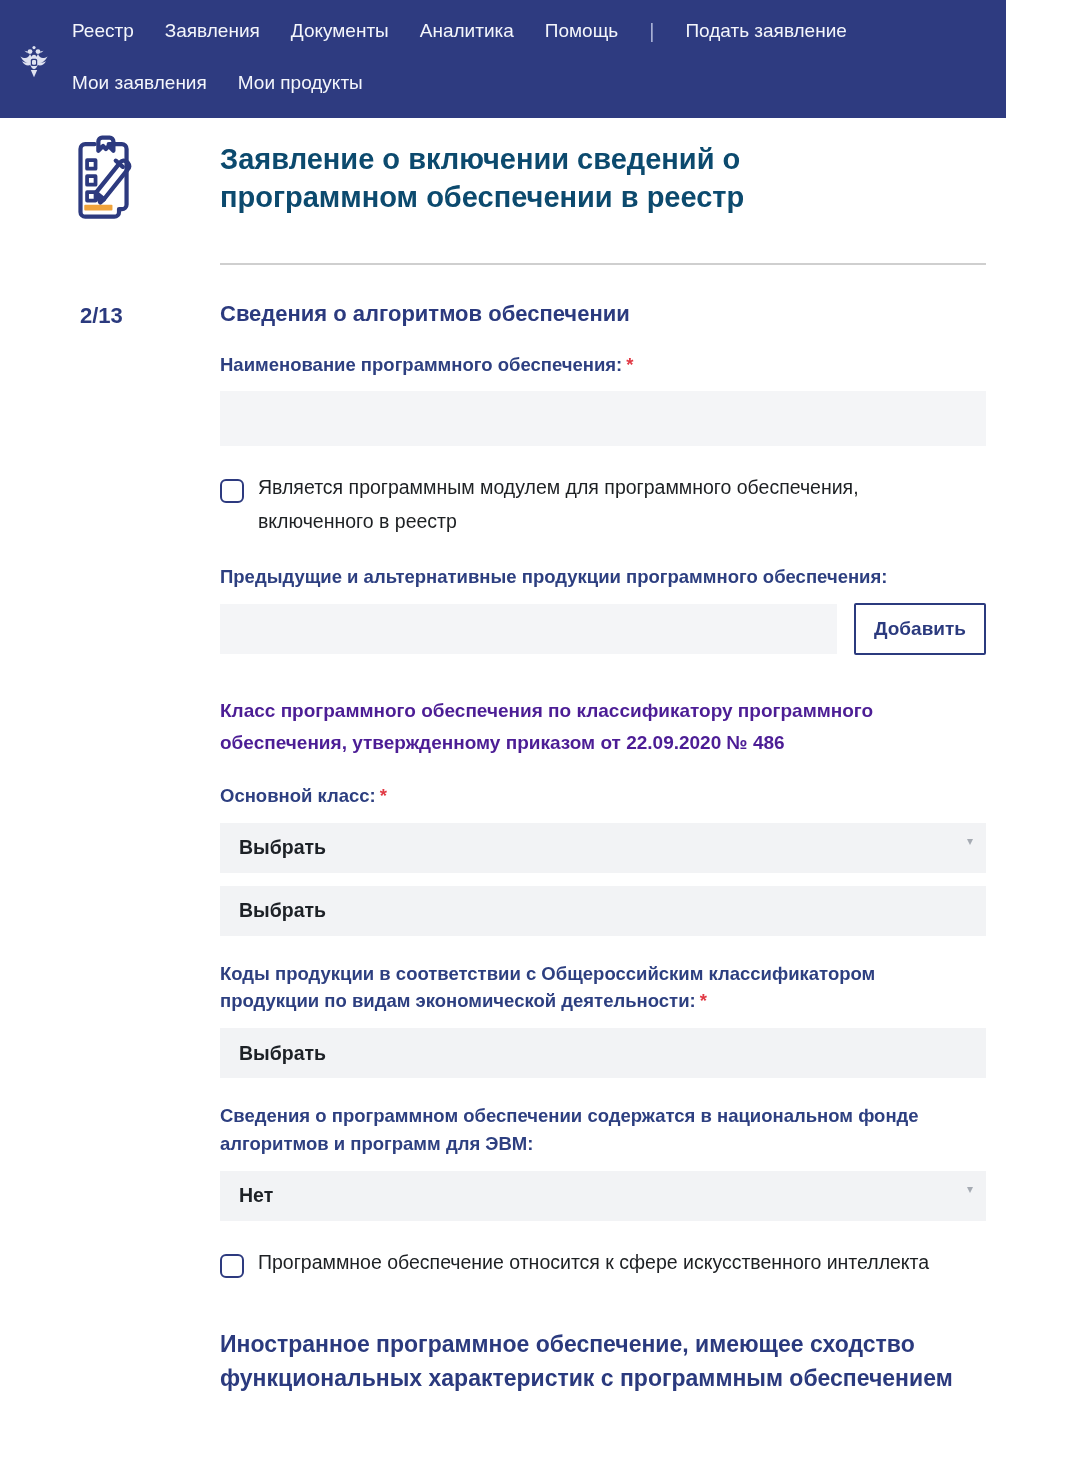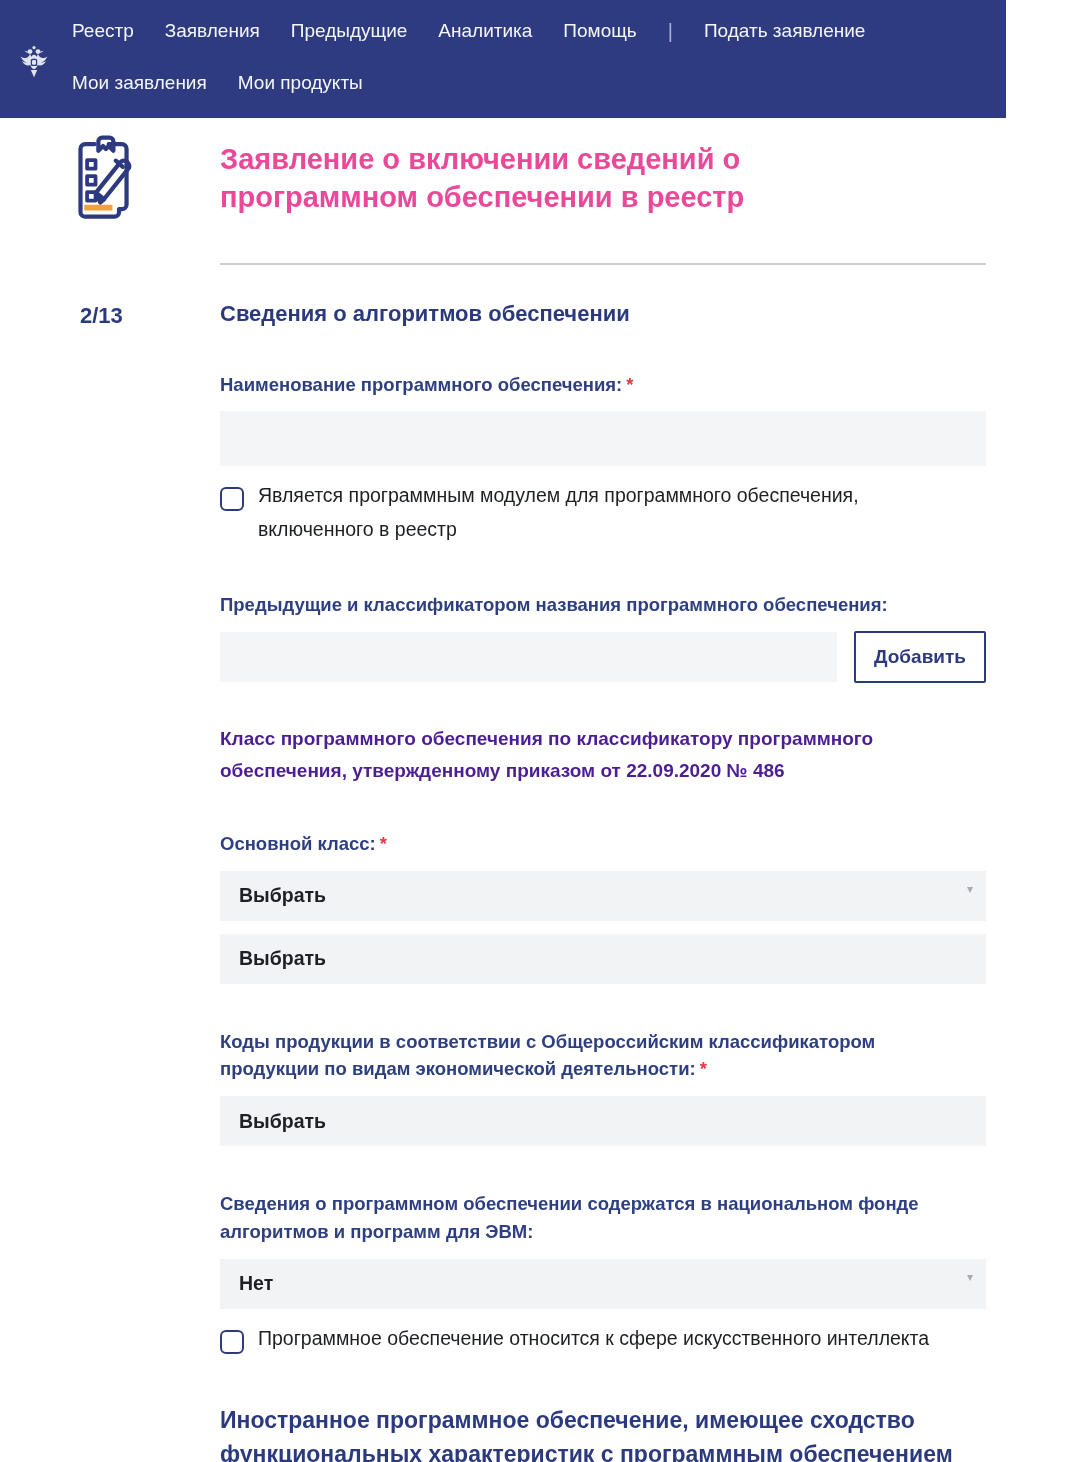--- a/index.html
+++ b/index.html
@@ -44,48 +44,48 @@
   .icon-cell { padding: 13px 0 0 57px; }
   .doc-icon { width: 94px; height: 96px; display: block; }
   .step-cell {
     padding: 38px 0 0 80px;
     font-size: 22px; font-weight: 800; color: #2b3a7e;
   }
 
   .page-title {
     padding-top: 22px;
     font-size: 29px; line-height: 1.32; font-weight: 800;
-    color: #ec4899; max-width: 600px;
+    color: #0c4a6e; max-width: 600px;
   }
   .title-divider {
     margin-top: 46px; height: 2px; background: #cfcfcf; width: 100%;
   }
 
   .section-heading {
     margin-top: 36px;
     font-size: 22px; font-weight: 800; color: #2b3a7e;
   }
 
   .field-label {
-    margin-top: 44px;
+    margin-top: 24px;
     font-size: 18.5px; font-weight: 700; color: #2d3f80;
     line-height: 1.5; max-width: 745px;
   }
   .req { color: #e13a45; margin-left: 4px; font-weight: 700; }
 
   .big-input {
     margin-top: 13px; width: 100%; height: 55px;
     background: #f4f5f7; border: none; resize: none;
     font-family: "Liberation Sans", sans-serif;
     font-size: 19px; padding: 14px 18px; color: #1e2126;
     display: block; outline: none;
   }
 
   .checkbox-row {
-    margin-top: 12px; display: flex; align-items: flex-start; gap: 14px;
+    margin-top: 24px; display: flex; align-items: flex-start; gap: 14px;
   }
   .checkbox {
     flex: 0 0 auto; width: 24px; height: 24px; margin-top: 9px;
     border: 2.5px solid #2d3a7f; border-radius: 6px;
     background: #ffffff; cursor: pointer;
   }
   .checkbox-label {
     font-size: 19.5px; color: #1d2023; line-height: 1.75;
     max-width: 706px;
   }
@@ -141,21 +141,21 @@
     <path d="M28 9 L32 8 L28 11 Z"></path>
     <circle cx="20" cy="4" r="2"></circle>
     <ellipse cx="20" cy="22" rx="5" ry="9"></ellipse>
     <path d="M16 32 L24 32 L20 41 Z"></path>
     <rect x="16" y="18" width="8" height="9" rx="2" fill="#2e3b80"></rect>
     <rect x="17.5" y="19.5" width="5" height="6" rx="1.5" fill="#eef1fa"></rect>
   </svg>
   <nav class="nav-links">
     <a class="nav-link">Реестр</a>
     <a class="nav-link">Заявления</a>
-    <a class="nav-link">Предыдущие</a>
+    <a class="nav-link">Документы</a>
     <a class="nav-link">Аналитика</a>
     <a class="nav-link">Помощь</a>
     <span class="nav-divider">|</span>
     <a class="nav-link">Подать заявление</a>
     <a class="nav-link">Мои заявления</a>
     <a class="nav-link">Мои продукты</a>
   </nav>
 </header>
 
 <main class="main">
@@ -188,21 +188,21 @@
     <div class="field-label">
       <span>Наименование программного обеспечения:</span><span class="req">*</span>
     </div>
     <textarea class="big-input" style=""></textarea>
 
     <div class="checkbox-row">
       <span class="checkbox" role="checkbox" aria-checked="false"></span>
       <span class="checkbox-label">Является программным модулем для программного обеспечения, включенного в реестр</span>
     </div>
 
-    <div class="field-label">Предыдущие и классификатором названия программного обеспечения:</div>
+    <div class="field-label">Предыдущие и альтернативные продукции программного обеспечения:</div>
     <div class="input-with-button">
       <input class="line-input" type="text" style="">
       <button class="add-button">Добавить</button>
     </div>
 
     <div class="note-text">Класс программного обеспечения по классификатору программного обеспечения, утвержденному приказом от 22.09.2020 № 486</div>
 
     <div class="field-label">
       <span>Основной класс:</span><span class="req">*</span>
     </div>

